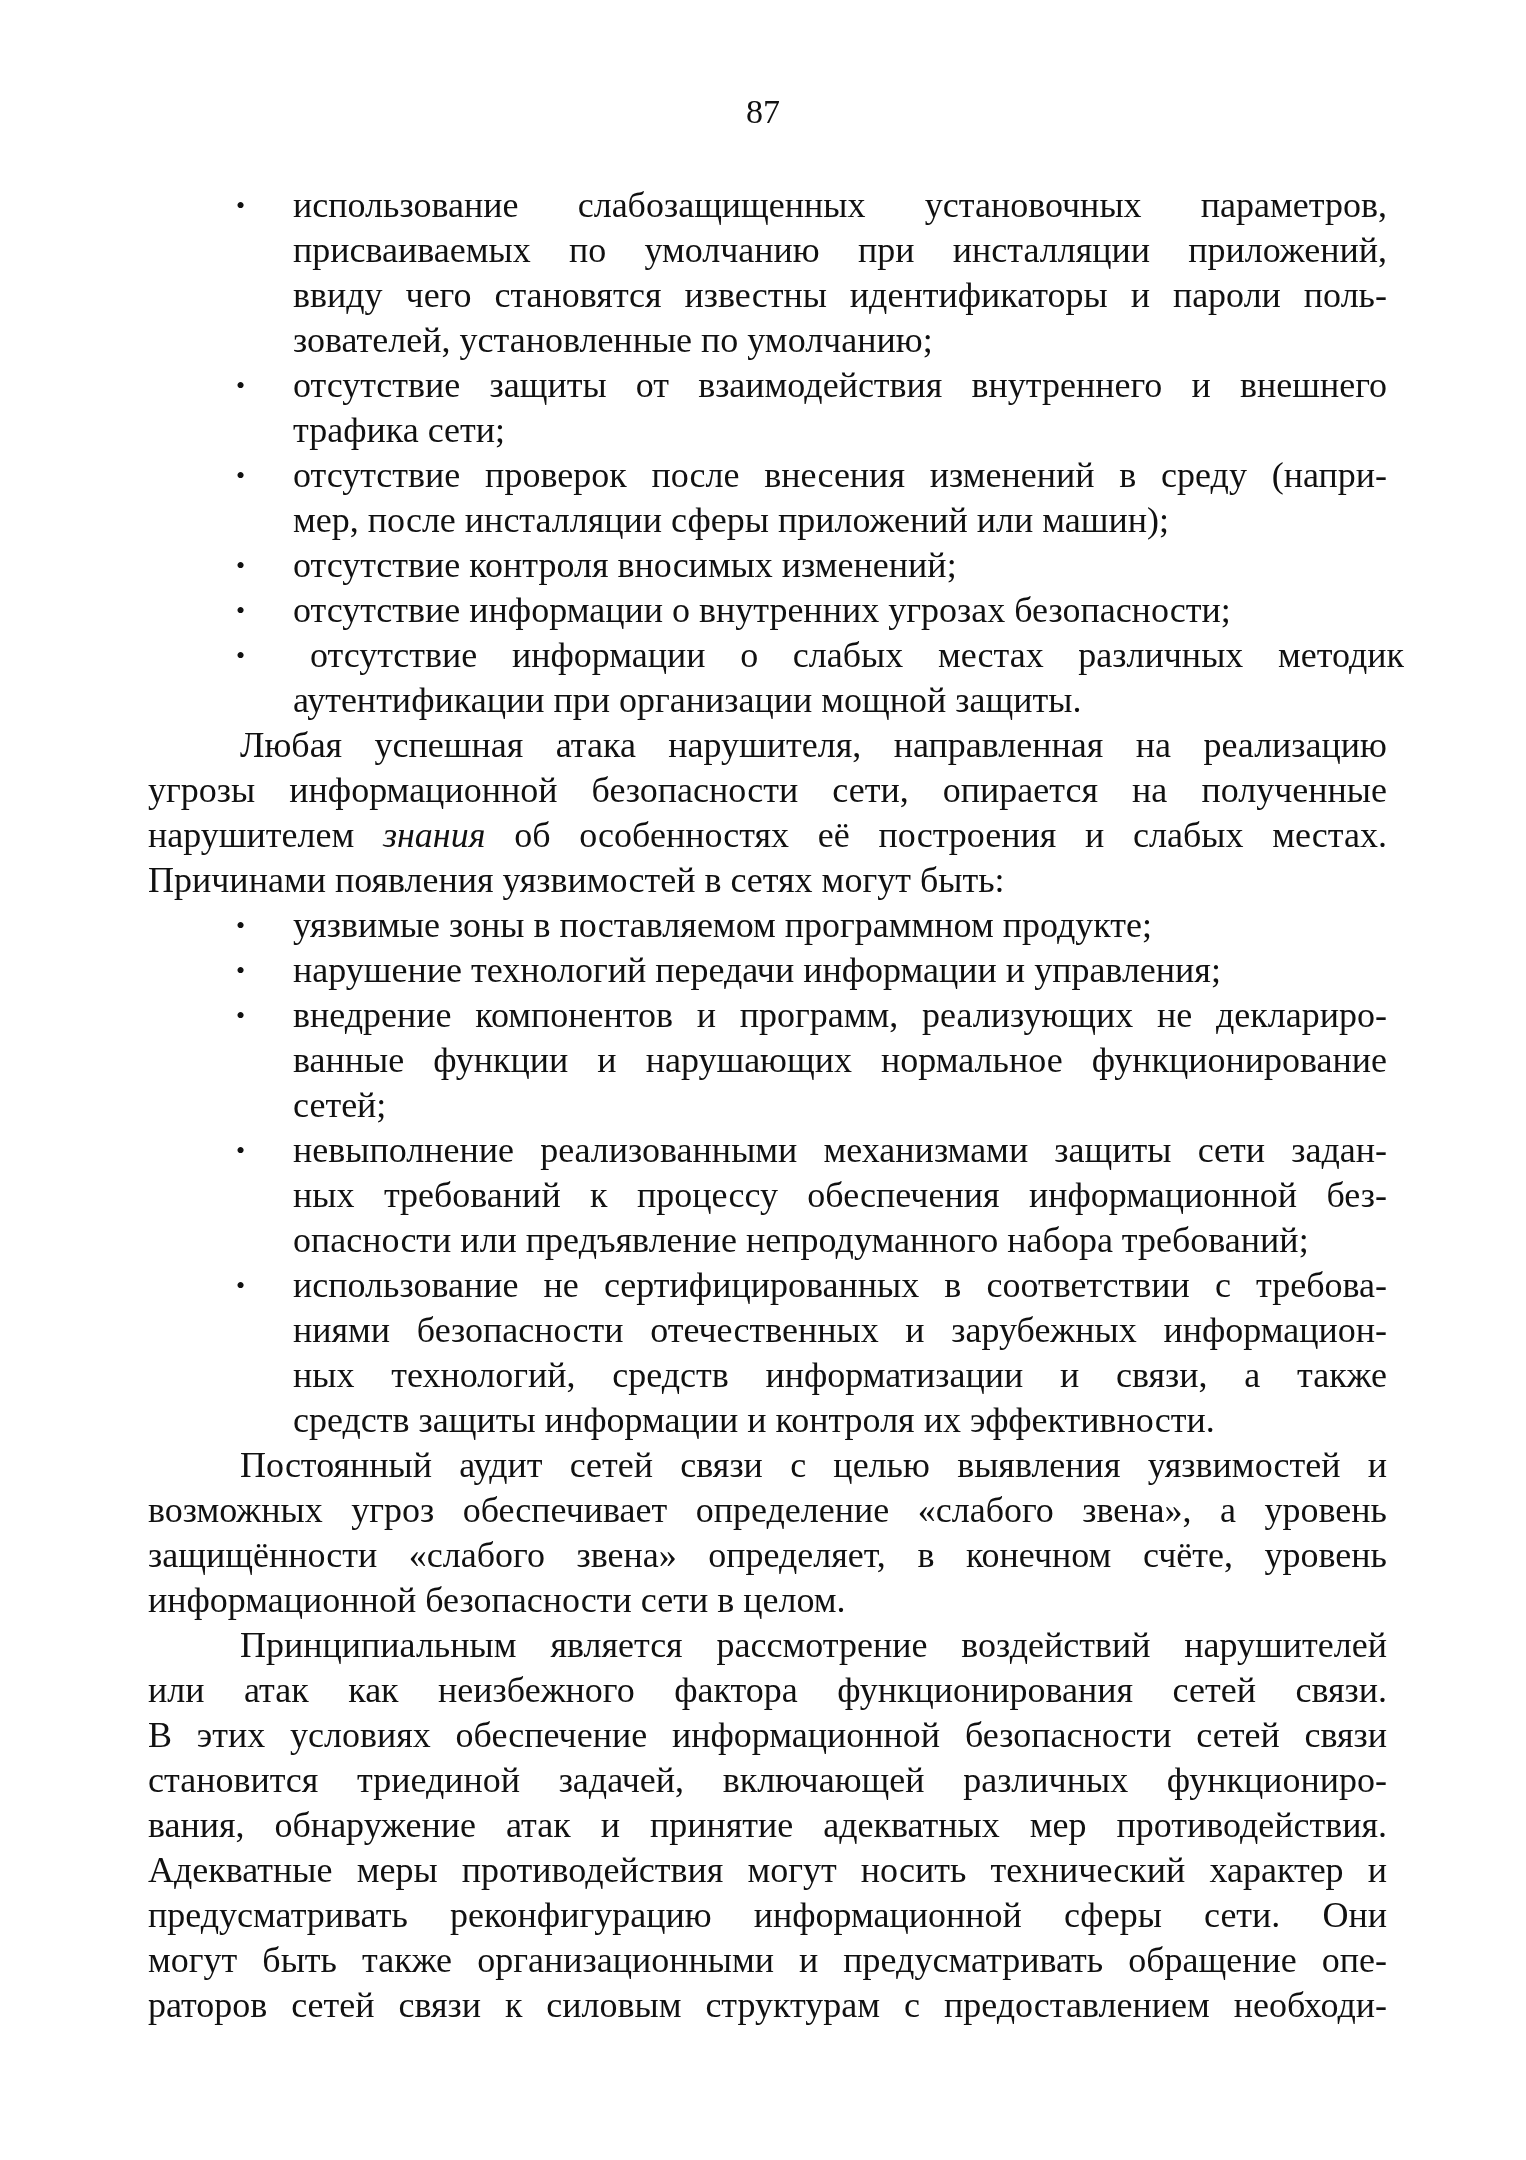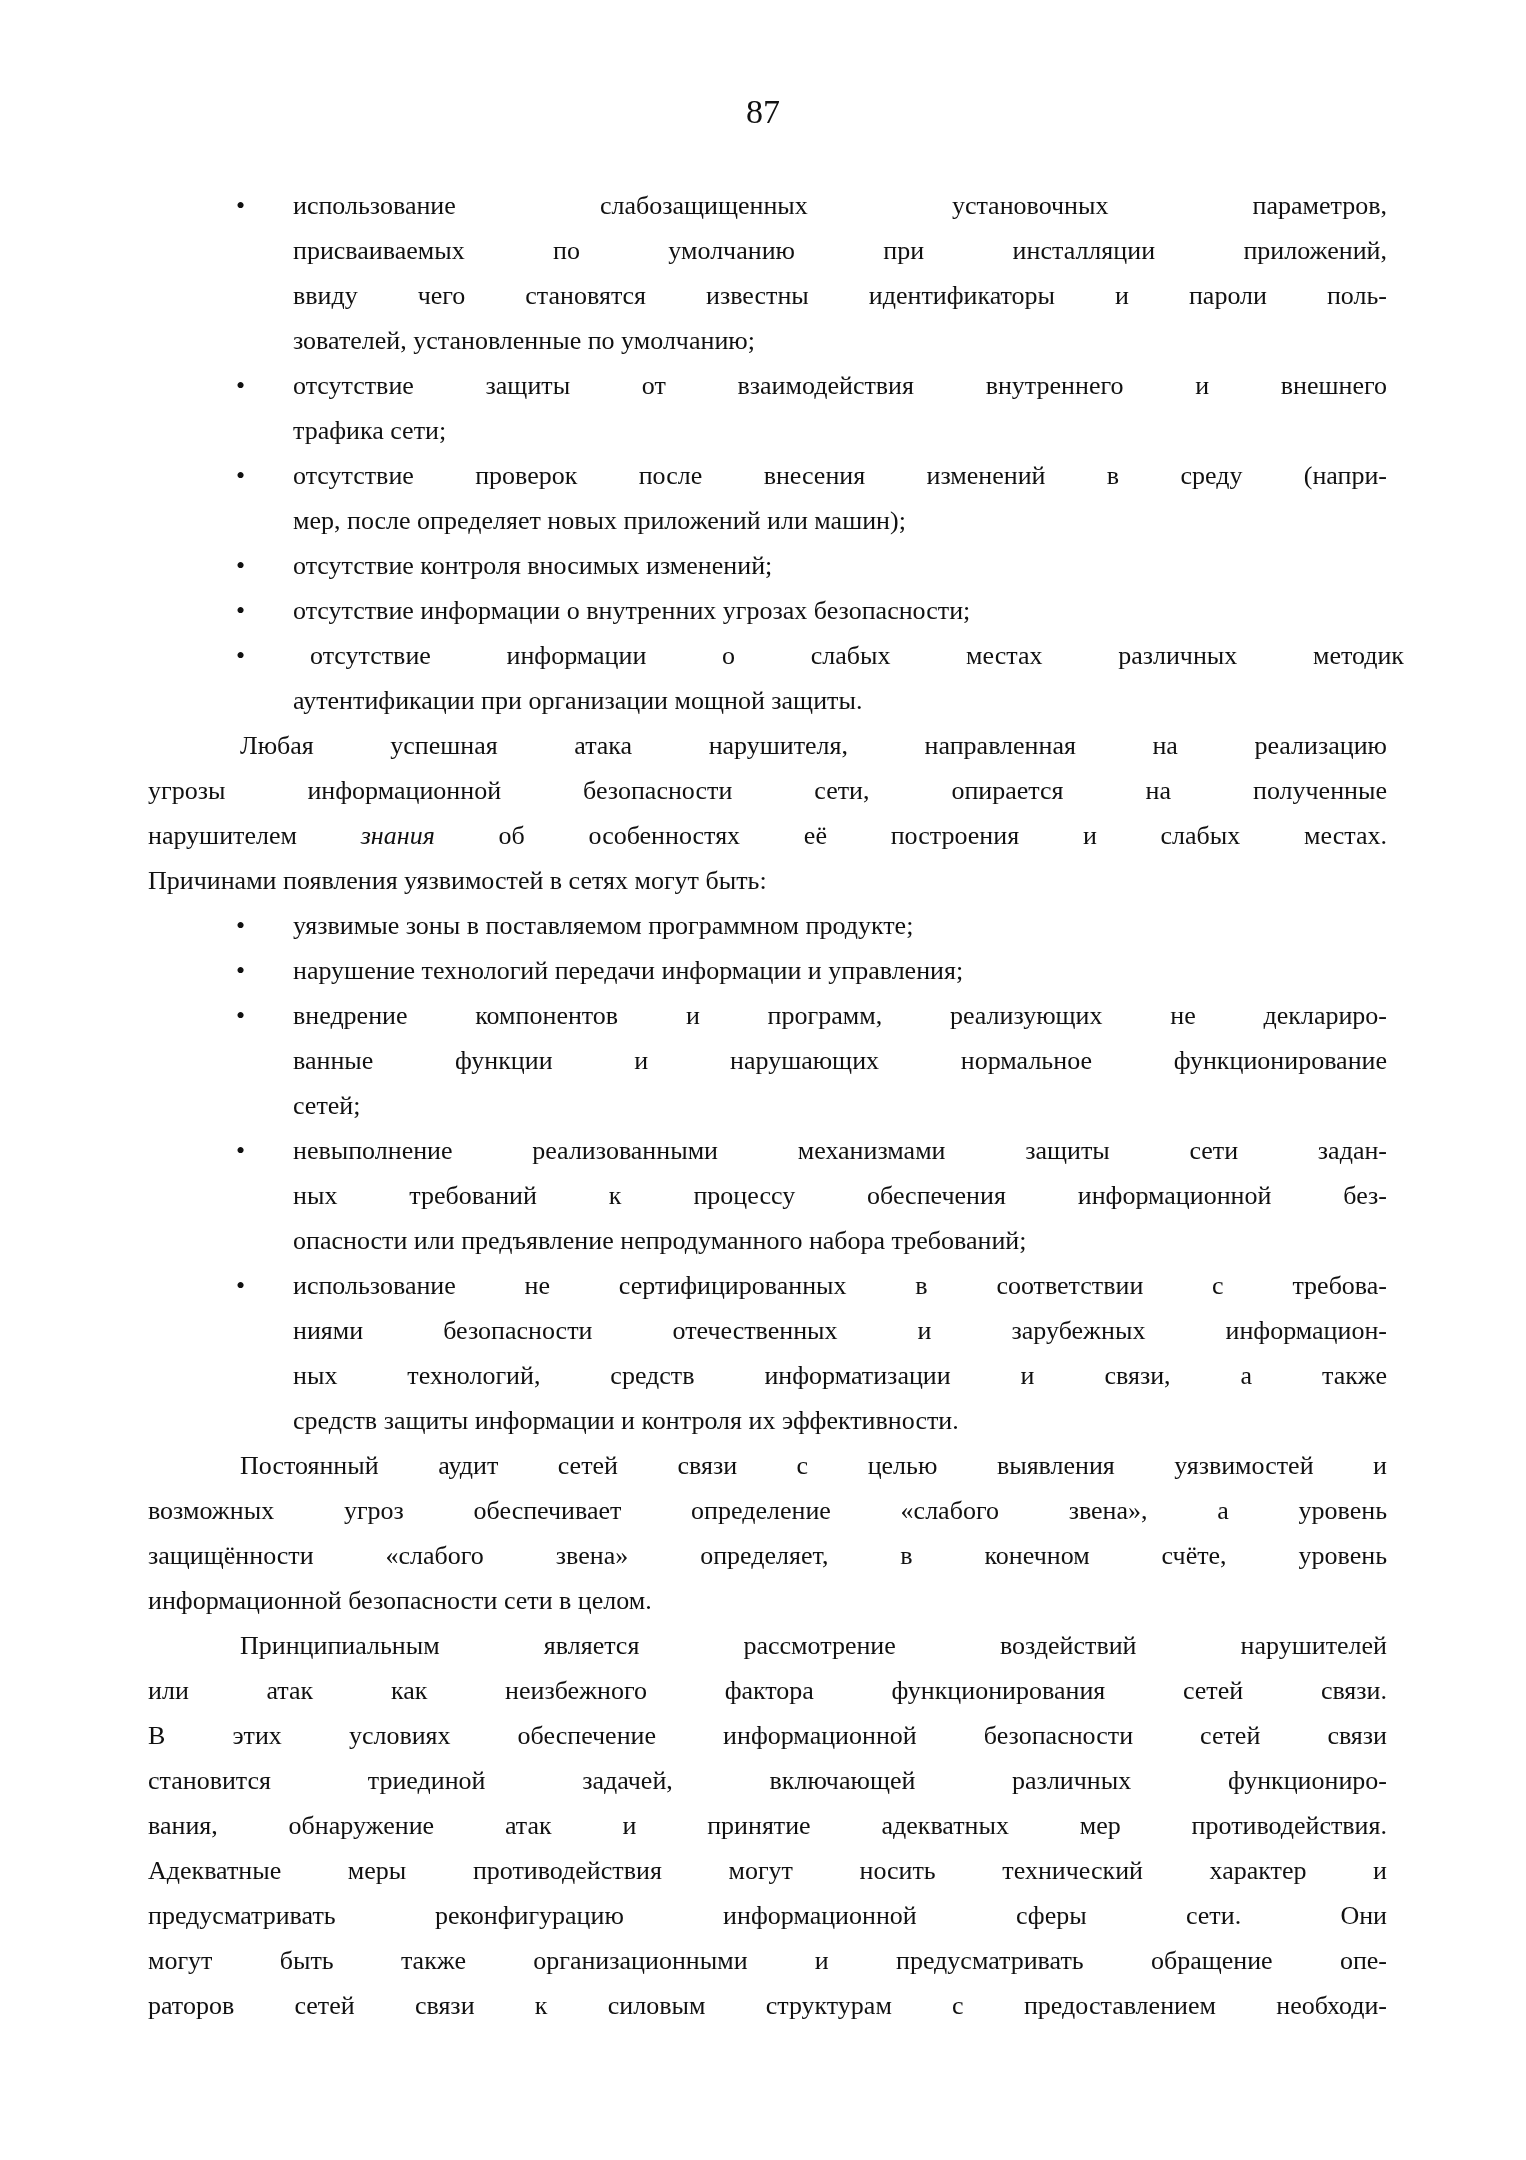--- a/index.html
+++ b/index.html
@@ -1,21 +1,21 @@
 <!DOCTYPE html>
 <html><head>
 <meta charset="utf-8">
 <style>
   html, body { margin: 0; padding: 0; background: #ffffff; }
   body { width: 1526px; height: 2160px; position: relative; overflow: hidden;
          font-family: "Liberation Serif", "DejaVu Serif", serif; color: #111; }
   .page { position: absolute; left: 0; top: 0; width: 1206px; height: 2160px; }
   .page-number { position: absolute; top: 92px; left: 0; width: 1526px; text-align: center;
                  font-size: 34px; line-height: 40px; }
-  .line { position: absolute; height: 45px; font-size: 26px; line-height: 45px;
+  .line { position: absolute; height: 45px; font-size: 36px; line-height: 45px;
           white-space: nowrap; text-align: justify; text-align-last: justify; }
   .line.last { text-align-last: left; }
   .list-line { left: 293px; width: 1094px; }
   .body-line { left: 148px; width: 1239px; }
   .body-line.indent { left: 240px; width: 1147px; }
   .bullet { position: absolute; left: 236px; width: 16px; height: 45px; font-size: 26px; line-height: 45px; }
   em { font-style: italic; }
 </style>
 </head>
 <body>
@@ -31,21 +31,21 @@
         <div class="line list-line last" style="top: 318px;">зователей, установленные по умолчанию;</div>
       </div>
       <div>
         <div class="bullet" style="top: 363px;">•</div>
         <div class="line list-line" style="top: 363px;">отсутствие защиты от взаимодействия внутреннего и внешнего</div>
         <div class="line list-line last" style="top: 408px;">трафика сети;</div>
       </div>
       <div>
         <div class="bullet" style="top: 453px;">•</div>
         <div class="line list-line" style="top: 453px;">отсутствие проверок после внесения изменений в среду (напри-</div>
-        <div class="line list-line last" style="top: 498px;">мер, после определяет новых приложений или машин);</div>
+        <div class="line list-line last" style="top: 498px;">мер, после инсталляции сферы приложений или машин);</div>
       </div>
       <div>
         <div class="bullet" style="top: 543px;">•</div>
         <div class="line list-line last" style="top: 543px;">отсутствие контроля вносимых изменений;</div>
       </div>
       <div>
         <div class="bullet" style="top: 588px;">•</div>
         <div class="line list-line last" style="top: 588px;">отсутствие информации о внутренних угрозах безопасности;</div>
       </div>
       <div>

